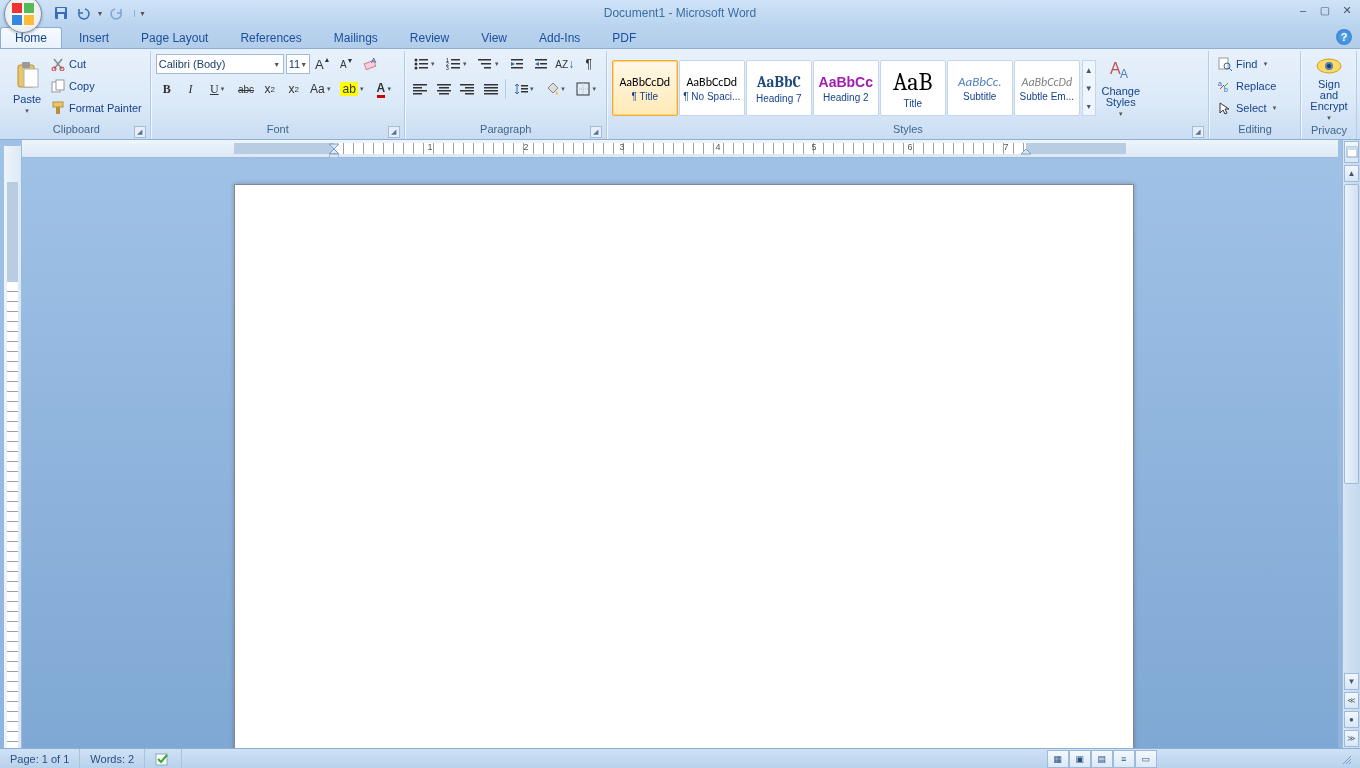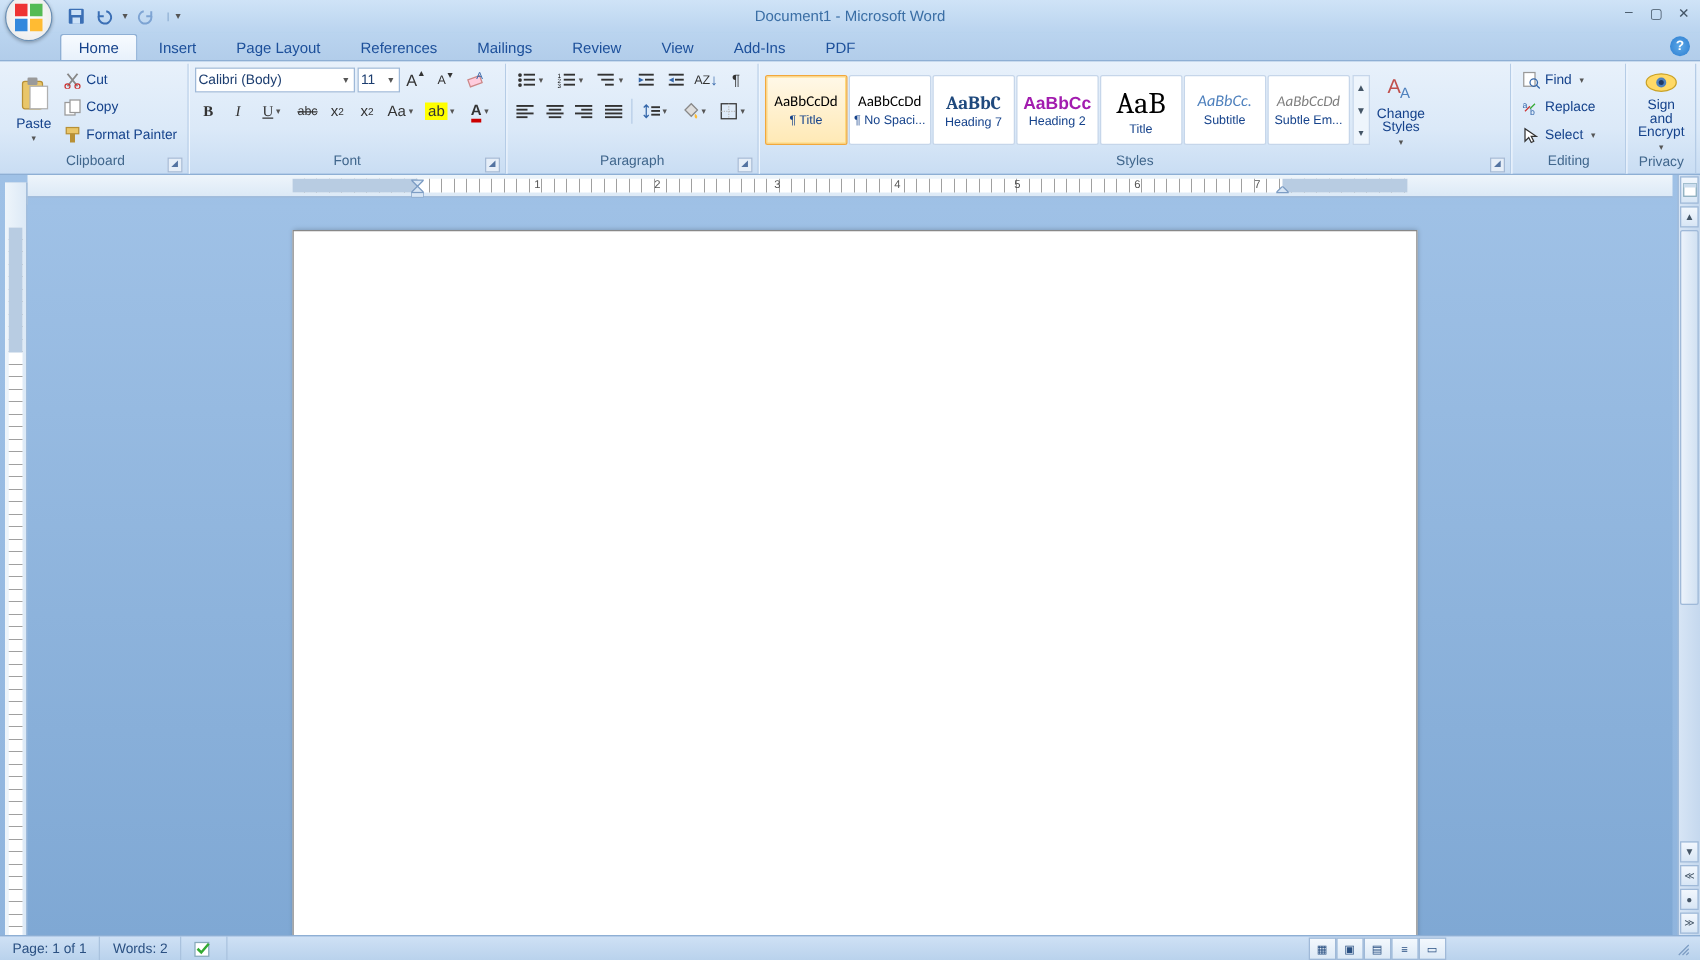--- a/index.html
+++ b/index.html
@@ -6,21 +6,21 @@
 body { width: 1360px; height: 768px; background: linear-gradient(180deg,#bad4ef 0,#9fc1e6 140px,#8fb4dd 100%); overflow: hidden; font-size: 11px; color: #1c3d6f; }
 .titlebar { height: 26px; display: flex; align-items: center; background: linear-gradient(#cfe3f7,#bad4ef); position: relative; }
 .office-btn { width: 38px; height: 38px; border-radius: 50%; background: radial-gradient(#fff,#e7e7e7); border: 1px solid #6b8fb3; margin: 2px 4px 0 4px; position: relative; z-index: 5; box-shadow: 0 1px 3px rgba(0,0,0,.3); display: flex; align-items: center; justify-content: center; }
 .office-logo { width: 22px; height: 22px; position: relative; }
 .office-logo span { position: absolute; width: 10px; height: 10px; }
 .qat { display: flex; gap: 4px; align-items: center; margin-left: 6px; }
 .qat-btn { width: 18px; height: 18px; display: flex; align-items: center; justify-content: center; border-radius: 2px; }
 .titletext { position: absolute; left: 0; right: 0; text-align: center; font-size: 12px; color: #3a6ea5; pointer-events: none; }
 .winctl { position: absolute; right: 6px; top: 4px; display: flex; gap: 8px; }
 .winctl span { width: 14px; height: 12px; display: flex; align-items: center; justify-content: center; font-size: 11px; color: #456; }
-.tabs { height: 22px; display: flex; align-items: end; padding-left: 48px; gap: 2px; background: linear-gradient(#bad4ef,#b2cdea); position: relative; }
+.tabs { height: 22px; display: flex; align-items: end; gap: 2px; background: linear-gradient(#bad4ef,#b2cdea); position: relative; }
 .tab { padding: 3px 14px; font-size: 12px; color: #1c4f9a; border: 1px solid transparent; border-bottom: none; border-radius: 3px 3px 0 0; cursor: default; }
 .tab.active { background: linear-gradient(#f7fbff,#e8f1fb); border-color: #8eafd4; color: #15428b; }
 .help-icon { position: absolute; right: 8px; top: 3px; width: 16px; height: 16px; border-radius: 50%; background: radial-gradient(#5da9e8,#2b7cd0); color: #fff; font-weight: bold; text-align: center; line-height: 16px; font-size: 11px; }
 .ribbon { height: 92px; background: linear-gradient(#e8f1fb,#dbe9f8 60%,#c9ddf3); border-top: 1px solid #8eafd4; border-bottom: 1px solid #8eafd4; display: flex; padding: 2px 3px 0; }
 .group { border-right: 1px solid #b5cce6; border-left: 1px solid #eff6fe; display: flex; flex-direction: column; position: relative; padding: 2px 4px 0; }
 .group:first-child { border-left: none; }
 .group-body { flex: 1; display: flex; }
 .group-label { height: 16px; text-align: center; font-size: 11px; color: #40668c; position: relative; }
 .launcher { position: absolute; right: 0; bottom: 1px; width: 12px; height: 12px; border: 1px solid #a5bad5; background: #e6eef8; font-size: 7px; line-height: 9px; color: #5373a1; }
 .bigbtn { width: 40px; display: flex; flex-direction: column; align-items: center; justify-content: center; gap: 2px; font-size: 11px; color: #15428b; padding: 2px; border-radius: 3px; }
@@ -160,21 +160,21 @@
     <div class="group-label"><span>Clipboard</span><div class="launcher">◢</div></div>
   </div>
 
   <div class="group" style="width:254px;">
     <div class="group-body col" style="gap:3px;">
       <div class="row">
         <div class="font-sel" style="width:128px">
             <span>Calibri (Body)</span>
             <span class="dd">▼</span>
           </div>
-        <div class="font-sel" style="width:34px">
+        <div class="font-sel" style="width:24px">
             <span>11</span>
             <span class="dd">▼</span>
           </div>
         <div class="btn22" title="Grow Font">
             <span style="font-size:13px">A</span>
             <span style="font-size:7px;position:relative;top:-5px">▲</span>
           </div>
         <div class="btn22">
             <span style="font-size:10px">A</span>
             <span style="font-size:7px;position:relative;top:-4px">▼</span>

